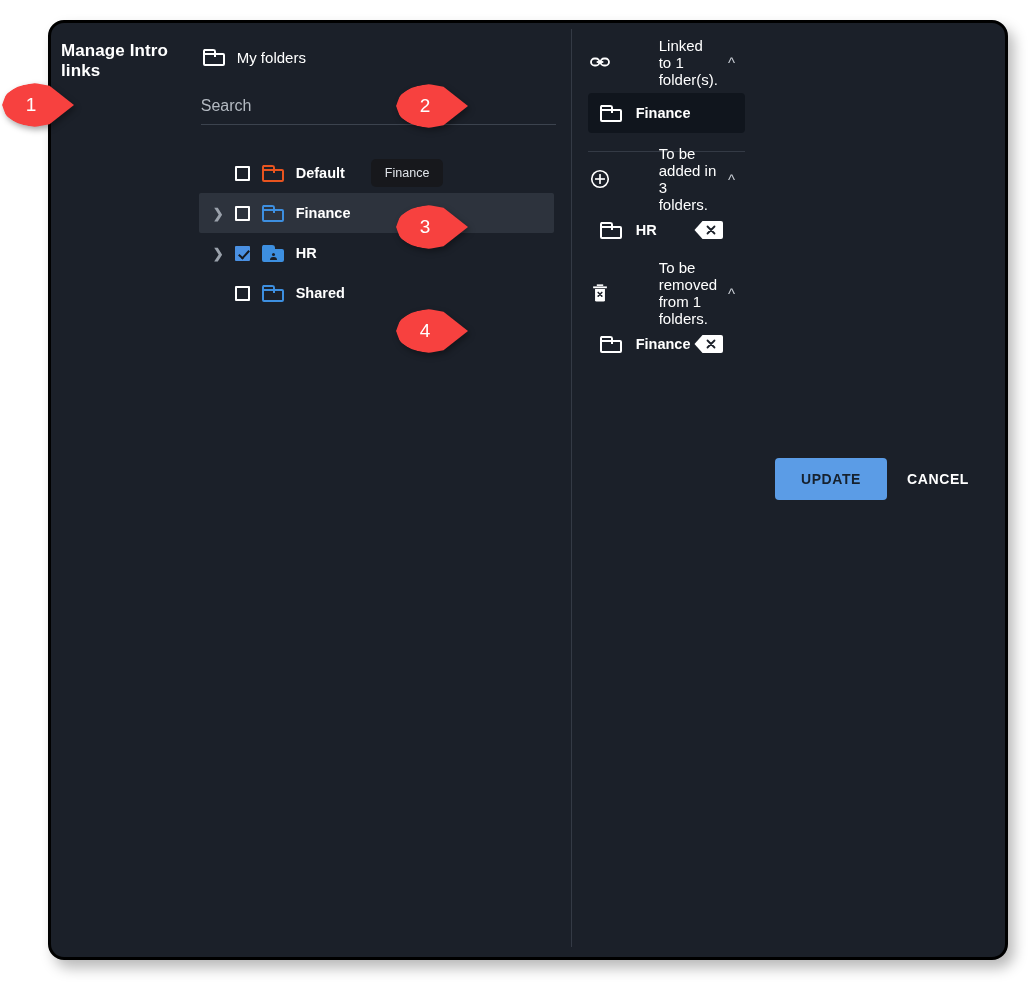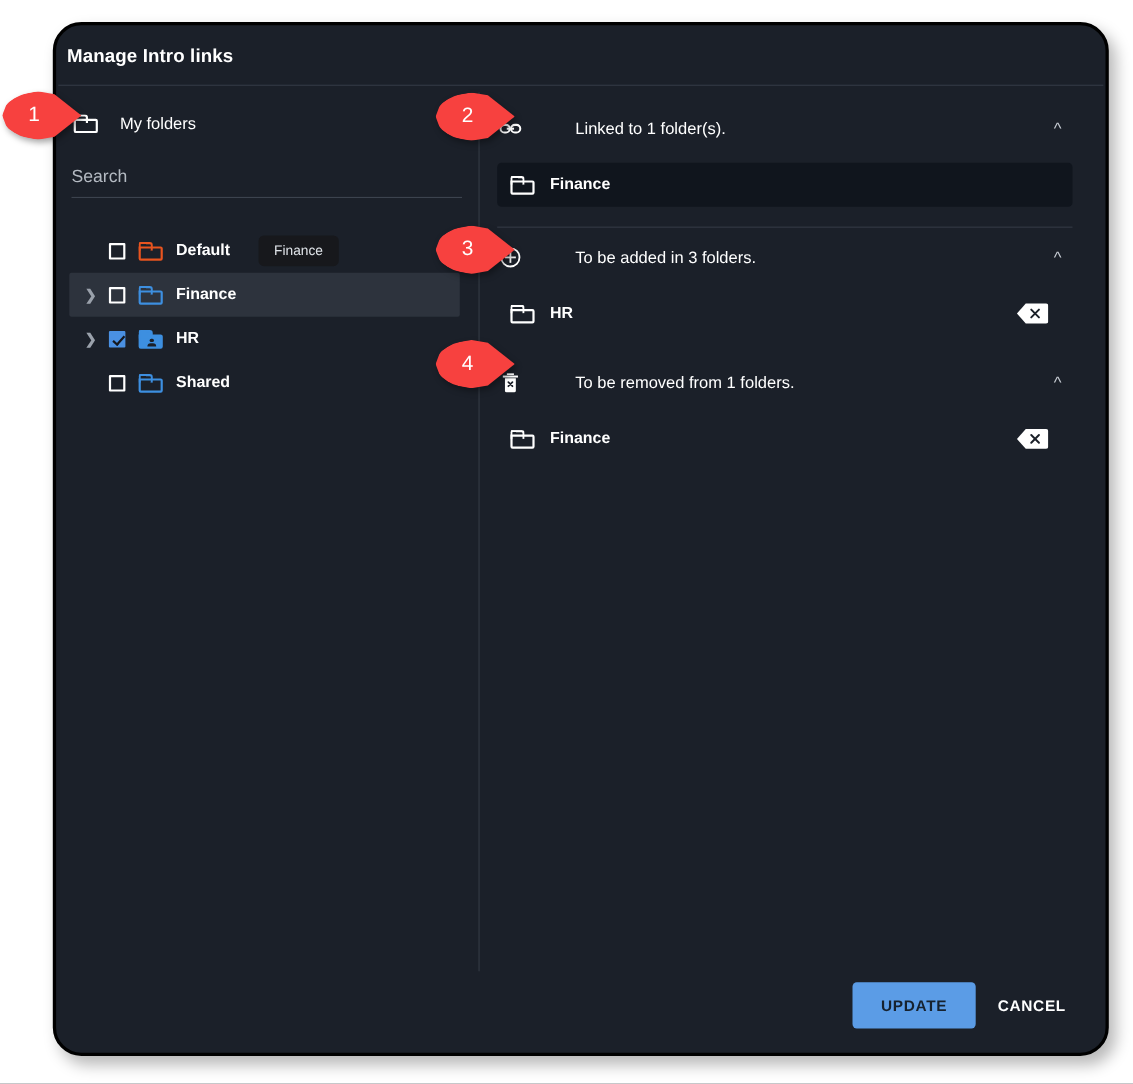--- a/index.html
+++ b/index.html
@@ -13,25 +13,25 @@
 
   #stage { position: relative; width: 1030px; height: 985px; }
 
   
   .modal {
     position: absolute;
     left: 48px; top: 20px;
     width: 960px; height: 940px;
     background: #1b2029;
     border: 3px solid #000000;
-    border-radius: 26px;
+    border-radius: 16px;
     box-shadow: 6px 8px 14px rgba(0,0,0,0.28);
     overflow: hidden;
     display: flex;
-    flex-direction: column;
+    flex-direction: row;
   }
 
   .modal-title {
     padding: 18px 0 16px 10px;
     color: #ffffff;
     font-size: 17px;
     font-weight: bold;
     letter-spacing: .1px;
   }
   .title-sep { height: 1px; background: #343a45; margin: 0 2px; }
@@ -45,21 +45,21 @@
     position: relative;
   }
   .left-pane::after {
     content: "";
     position: absolute;
     right: 0; top: 6px; bottom: 10px;
     width: 1px; background: #343a45;
   }
 
   .root-row {
-    display: flex; align-items: center; gap: 20px;
+    display: flex; align-items: center; gap: 12px;
     height: 32px; padding-left: 4px;
     color: #ffffff; font-size: 15px;
   }
 
   .search-wrap { margin: 22px 0 0 2px; width: 355px; }
   .search-input {
     width: 100%;
     background: transparent;
     border: none;
     border-bottom: 1px solid #3c434e;

